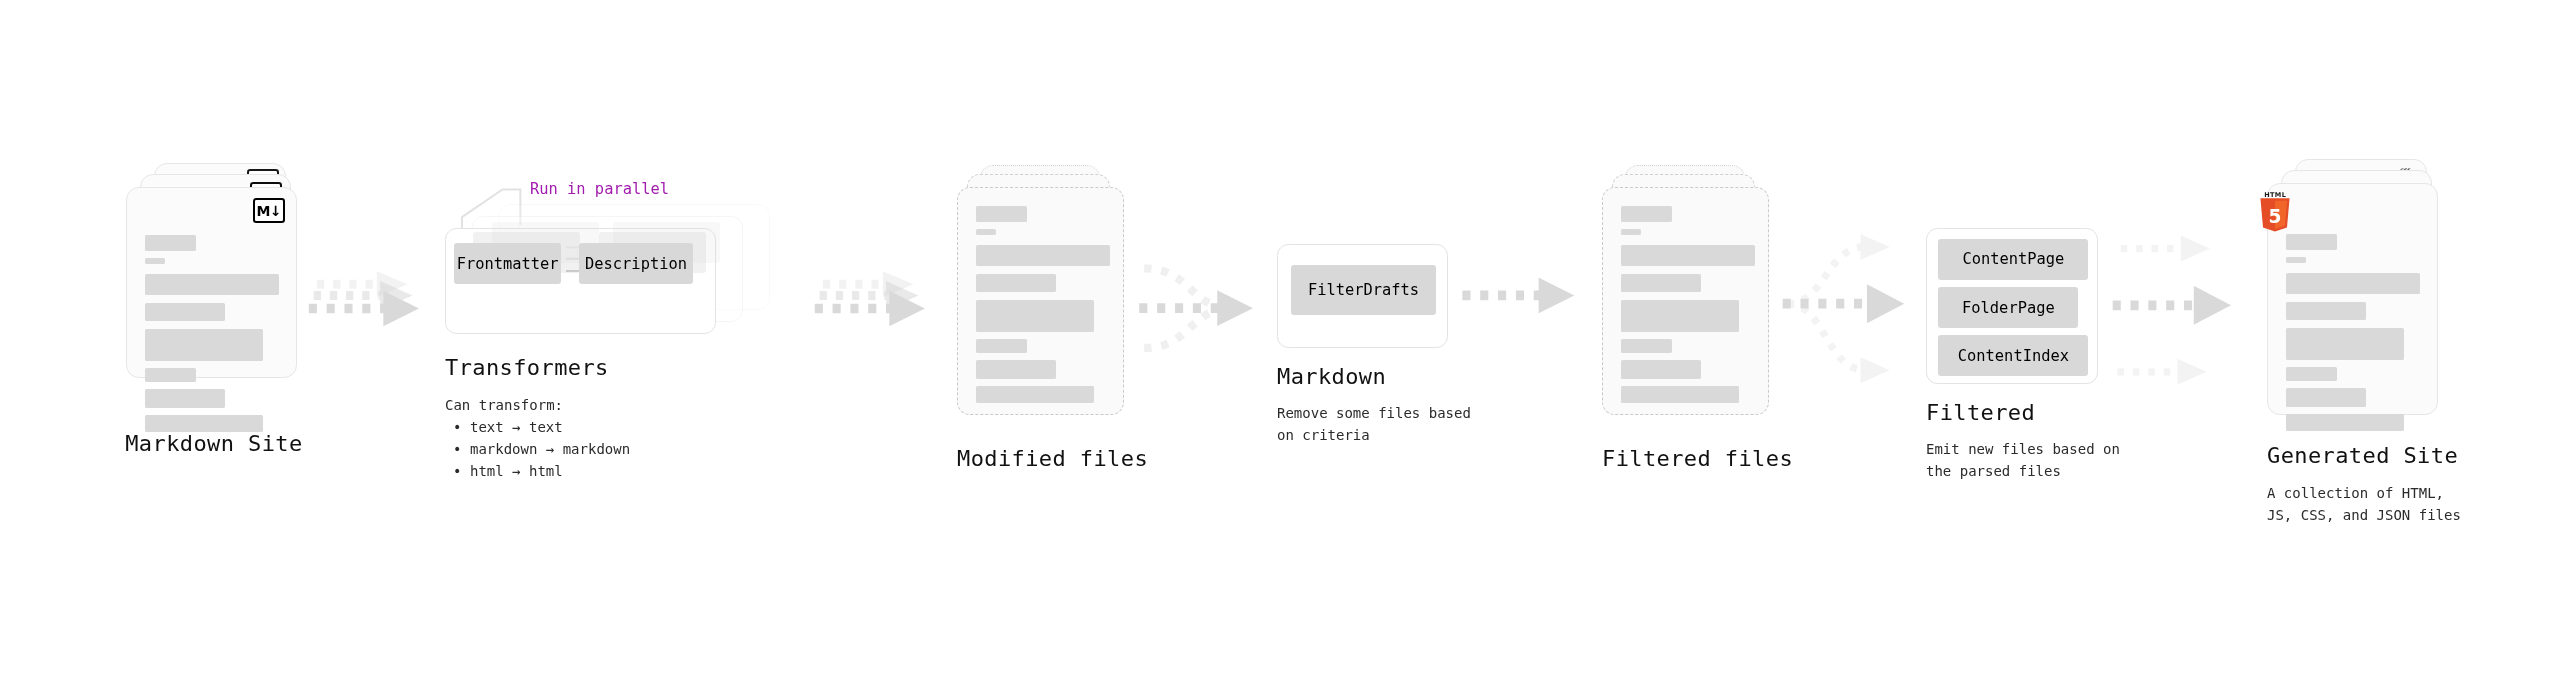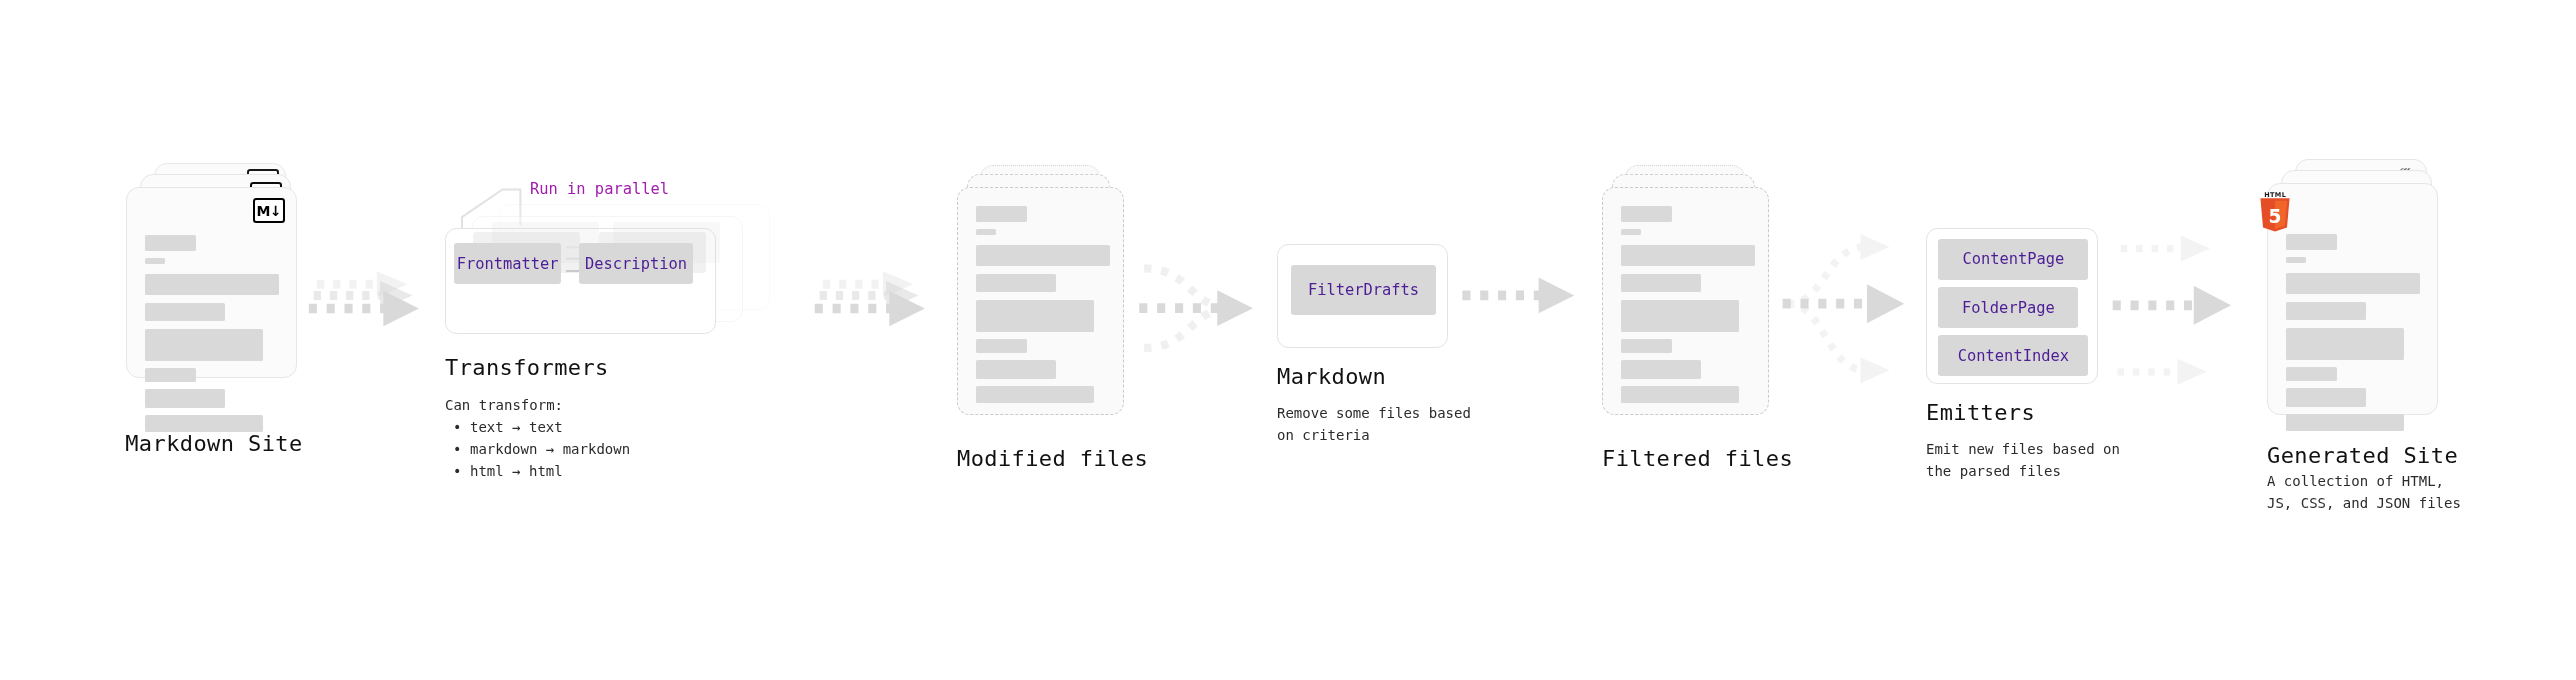--- a/index.html
+++ b/index.html
@@ -60,21 +60,21 @@
     border:1.6px solid #e3e3e3;
     border-radius:11.4px;
     background:#ffffff;
     box-sizing:border-box;
   }
   .pill{
     position:absolute;
     background:#d8d8d8;
     border-radius:3px;
     display:flex;align-items:center;justify-content:center;
-    font-size:15.4px;color:#4c1d95;
+    font-size:15.4px;color:#000000;
     white-space:nowrap;
     box-sizing:border-box;
   }
   .ghost{opacity:0.35;}
   .ghost2{opacity:0.18;}
 
   
   .title{
     position:absolute;
     font-size:22px;
@@ -298,21 +298,21 @@
       <div class="pill" style="left:11.4px;top:9.8px;width:150px;height:41px;">
         <span>ContentPage</span>
       </div>
       <div class="pill" style="left:11.4px;top:58px;width:140px;height:41px;">
         <span>FolderPage</span>
       </div>
       <div class="pill" style="left:11.4px;top:106px;width:150px;height:41px;">
         <span>ContentIndex</span>
       </div>
     </div>
-    <div class="title" style="left:0px;top:172px;">Emitters</div>
+    <div class="title" style="left:0px;top:172px;">Filtered</div>
     <div class="sub" style="left:0px;top:210px;">Emit new files based on
 the parsed files</div>
   </div>
 
   <svg class="arrowsvg" style="left:2111px;top:234px;" width="146" height="154" viewBox="0 0 180 190">
     <g opacity="0.35">
       <line x1="12" y1="18" x2="92" y2="18" stroke="#dedede" stroke-width="9" stroke-dasharray="8 11"></line>
       <polygon points="86,2 122,18 86,34" fill="#dedede"></polygon>
       <line x1="8" y1="170" x2="88" y2="170" stroke="#dedede" stroke-width="9" stroke-dasharray="8 11"></line>
       <polygon points="82,154 118,170 82,186" fill="#dedede"></polygon>
@@ -352,18 +352,18 @@
           <div class="bar" style="width:134px;height:21px;"></div>
           <div class="bar" style="width:80px;height:18.7px;"></div>
           <div class="bar" style="width:118px;height:32px;"></div>
           <div class="bar" style="width:51px;height:14px;"></div>
           <div class="bar" style="width:80px;height:18.7px;"></div>
           <div class="bar" style="width:118px;height:17px;"></div>
         </div>
       </div>
     </div>
     <div class="title" style="left:0px;top:284px;">Generated Site</div>
-    <div class="sub" style="left:0px;top:311px;">A collection of HTML,
+    <div class="sub" style="left:0px;top:323px;">A collection of HTML,
 JS, CSS, and JSON files</div>
   </div>
 
 </div>
 
 
 </body></html>

